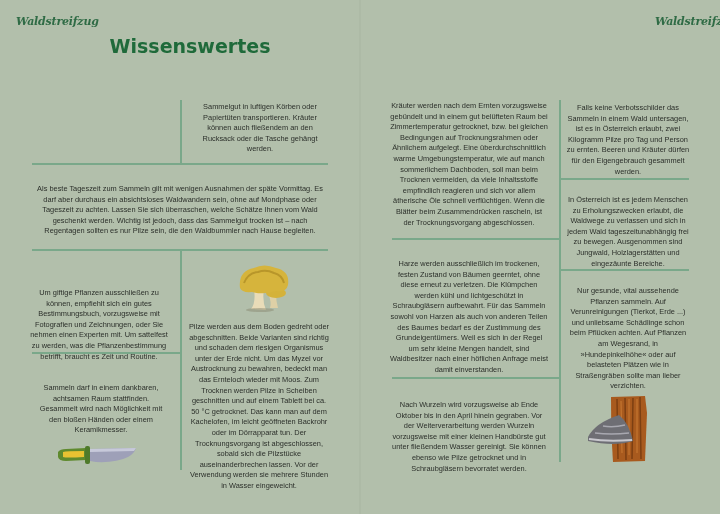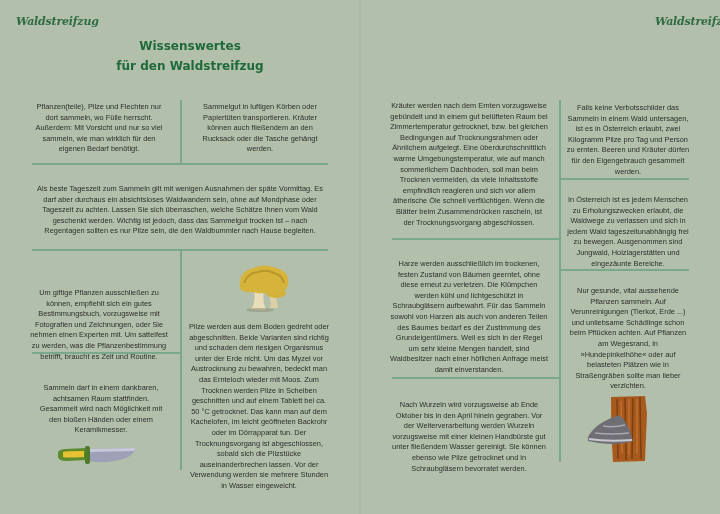--- a/index.html
+++ b/index.html
@@ -3,41 +3,39 @@
 <meta charset="utf-8">
 <style>
   html, body { margin: 0; padding: 0; }
   body { width: 720px; height: 514px; background: #b2bfab; position: relative; overflow: hidden;
          font-family: "Liberation Sans", sans-serif; color: #2b2f2a; }
   .spread { position: absolute; inset: 0; }
   .gutter { position: absolute; left: 359px; top: 0; width: 2px; height: 514px; background: #adbaa6; }
   .running { position: absolute; top: 15px; font-family: "DejaVu Serif", serif; font-style: italic;
              font-weight: bold; font-size: 11px; color: #2f6b45; letter-spacing: -0.2px; }
   .title { position: absolute; left: 95px; top: 36px; width: 190px; text-align: center;
-           font-family: "DejaVu Sans", sans-serif; font-weight: bold; font-size: 12px; line-height: 20px; color: #1f6a3a; }
+           font-family: "DejaVu Sans", sans-serif; font-weight: bold; font-size: 19px; line-height: 20px; color: #1f6a3a; }
   .txt { position: absolute; text-align: center; font-size: 7.4px; line-height: 10.6px; color: #2b2f2a; }
   .hl { position: absolute; height: 1.5px; background: #7aa88a; }
   .vl { position: absolute; width: 1.5px; background: #7aa88a; }
   .pageno { position: absolute; top: 488px; font-size: 8px; color: #3c4038; margin-top: 44px; }
   .illus { position: absolute; }
 </style>
 </head>
 <body>
 
 <div class="spread">
   <div class="gutter"></div>
 
   <div class="running" style="left:16px;">Waldstreifzug</div>
 
   <div class="title">
     <div>Wissenswertes</div>
-    <div>für den Waldstreifzug</div>
   </div>
 
-  <div class="txt" style="left:30px; top:102px; width:138px;">Pflanzen(teile), Pilze und Flechten nur dort sammeln, wo Fülle herrscht. Außerdem: Mit Vorsicht und nur so viel sammeln, wie man wirklich für den eigenen Bedarf benötigt.</div>
   <div class="vl" style="left:180px; top:100px; height:63px;"></div>
   <div class="txt" style="left:192px; top:102px; width:136px;">Sammelgut in luftigen Körben oder Papiertüten transportieren. Kräuter können auch fließendem an den Rucksack oder die Tasche gehängt werden.</div>
   <div class="hl" style="left:32px; top:163px; width:296px;"></div>
 
   <div class="txt" style="left:32px; top:184px; width:296px;">Als beste Tageszeit zum Sammeln gilt mit wenigen Ausnahmen der späte Vormittag. Es darf aber durchaus ein absichtsloses Waldwandern sein, ohne auf Mondphase oder Tageszeit zu achten. Lassen Sie sich überraschen, welche Schätze Ihnen vom Wald geschenkt werden. Wichtig ist jedoch, dass das Sammelgut trocken ist – nach Regentagen sollten es nur Pilze sein, die den Waldbummler nach Hause begleiten.</div>
   <div class="hl" style="left:32px; top:249px; width:296px;"></div>
 
   <div class="vl" style="left:180px; top:249px; height:221px;"></div>
   <div class="txt" style="left:30px; top:288px; width:138px;">Um giftige Pflanzen ausschließen zu können, empfiehlt sich ein gutes Bestimmungsbuch, vorzugsweise mit Fotografien und Zeichnungen, oder Sie nehmen einen Experten mit. Um sattelfest zu werden, was die Pflanzenbestimmung betrifft, braucht es Zeit und Routine.</div>
   <div class="hl" style="left:32px; top:352px; width:148px;"></div>

